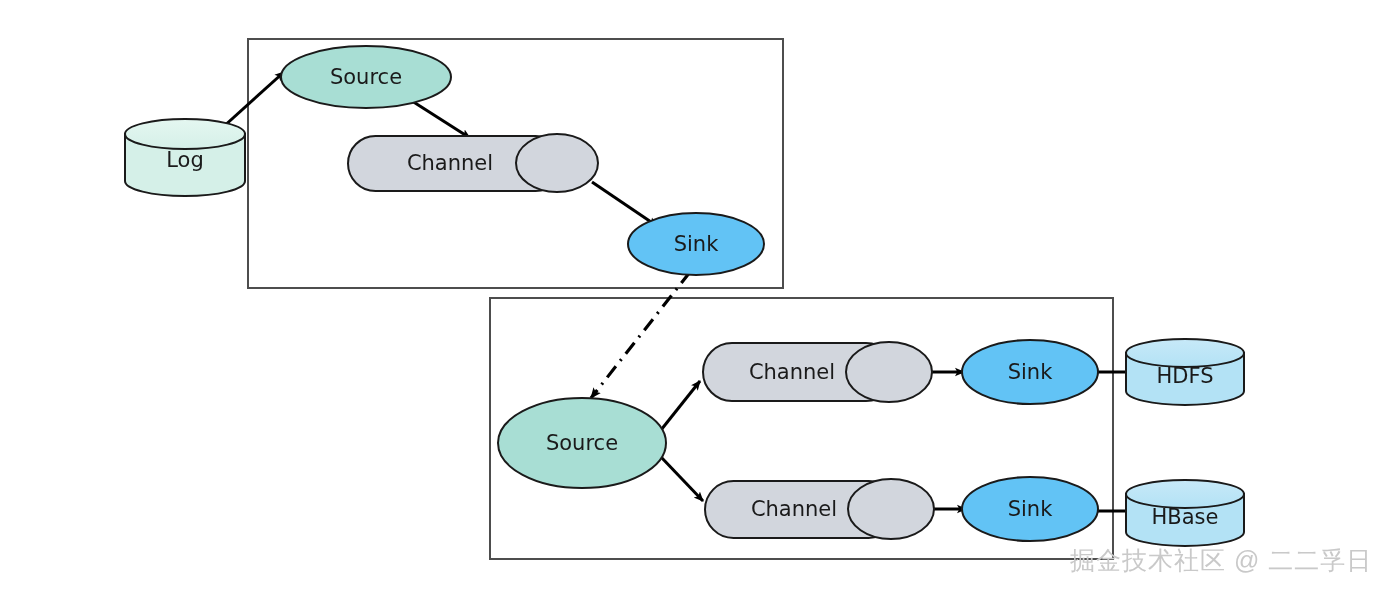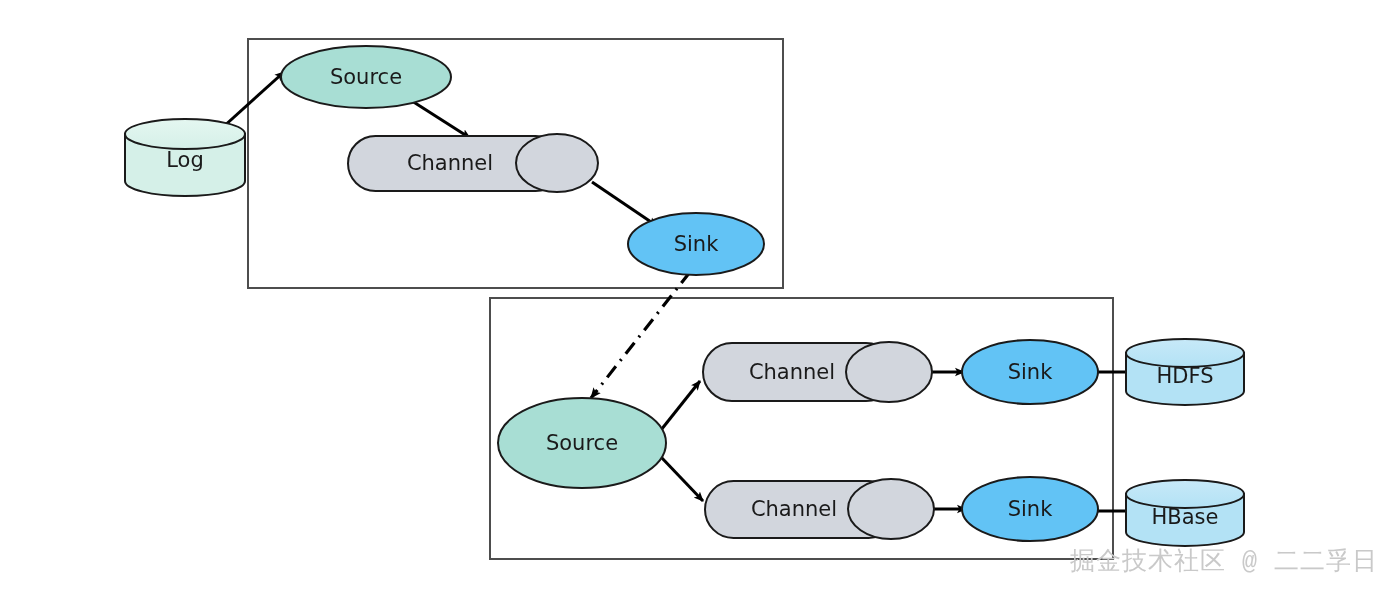--- a/index.html
+++ b/index.html
@@ -48,21 +48,21 @@
     stroke-width: 3.2;
     stroke-dasharray: 14 7 2 7;
     stroke-linecap: butt;
   }
   .shape-outline {
     stroke: #1a1a1a;
     stroke-width: 2;
   }
   .watermark {
     position: absolute;
-    font-family: Liberation Mono, monospace;
+    font-family: Liberation Sans, sans-serif;
     font-size: 25px;
     color: #c9c9c9;
     white-space: nowrap;
     letter-spacing: 1px;
     pointer-events: none;
   }
 </style>
 </head>
 <body>
 

